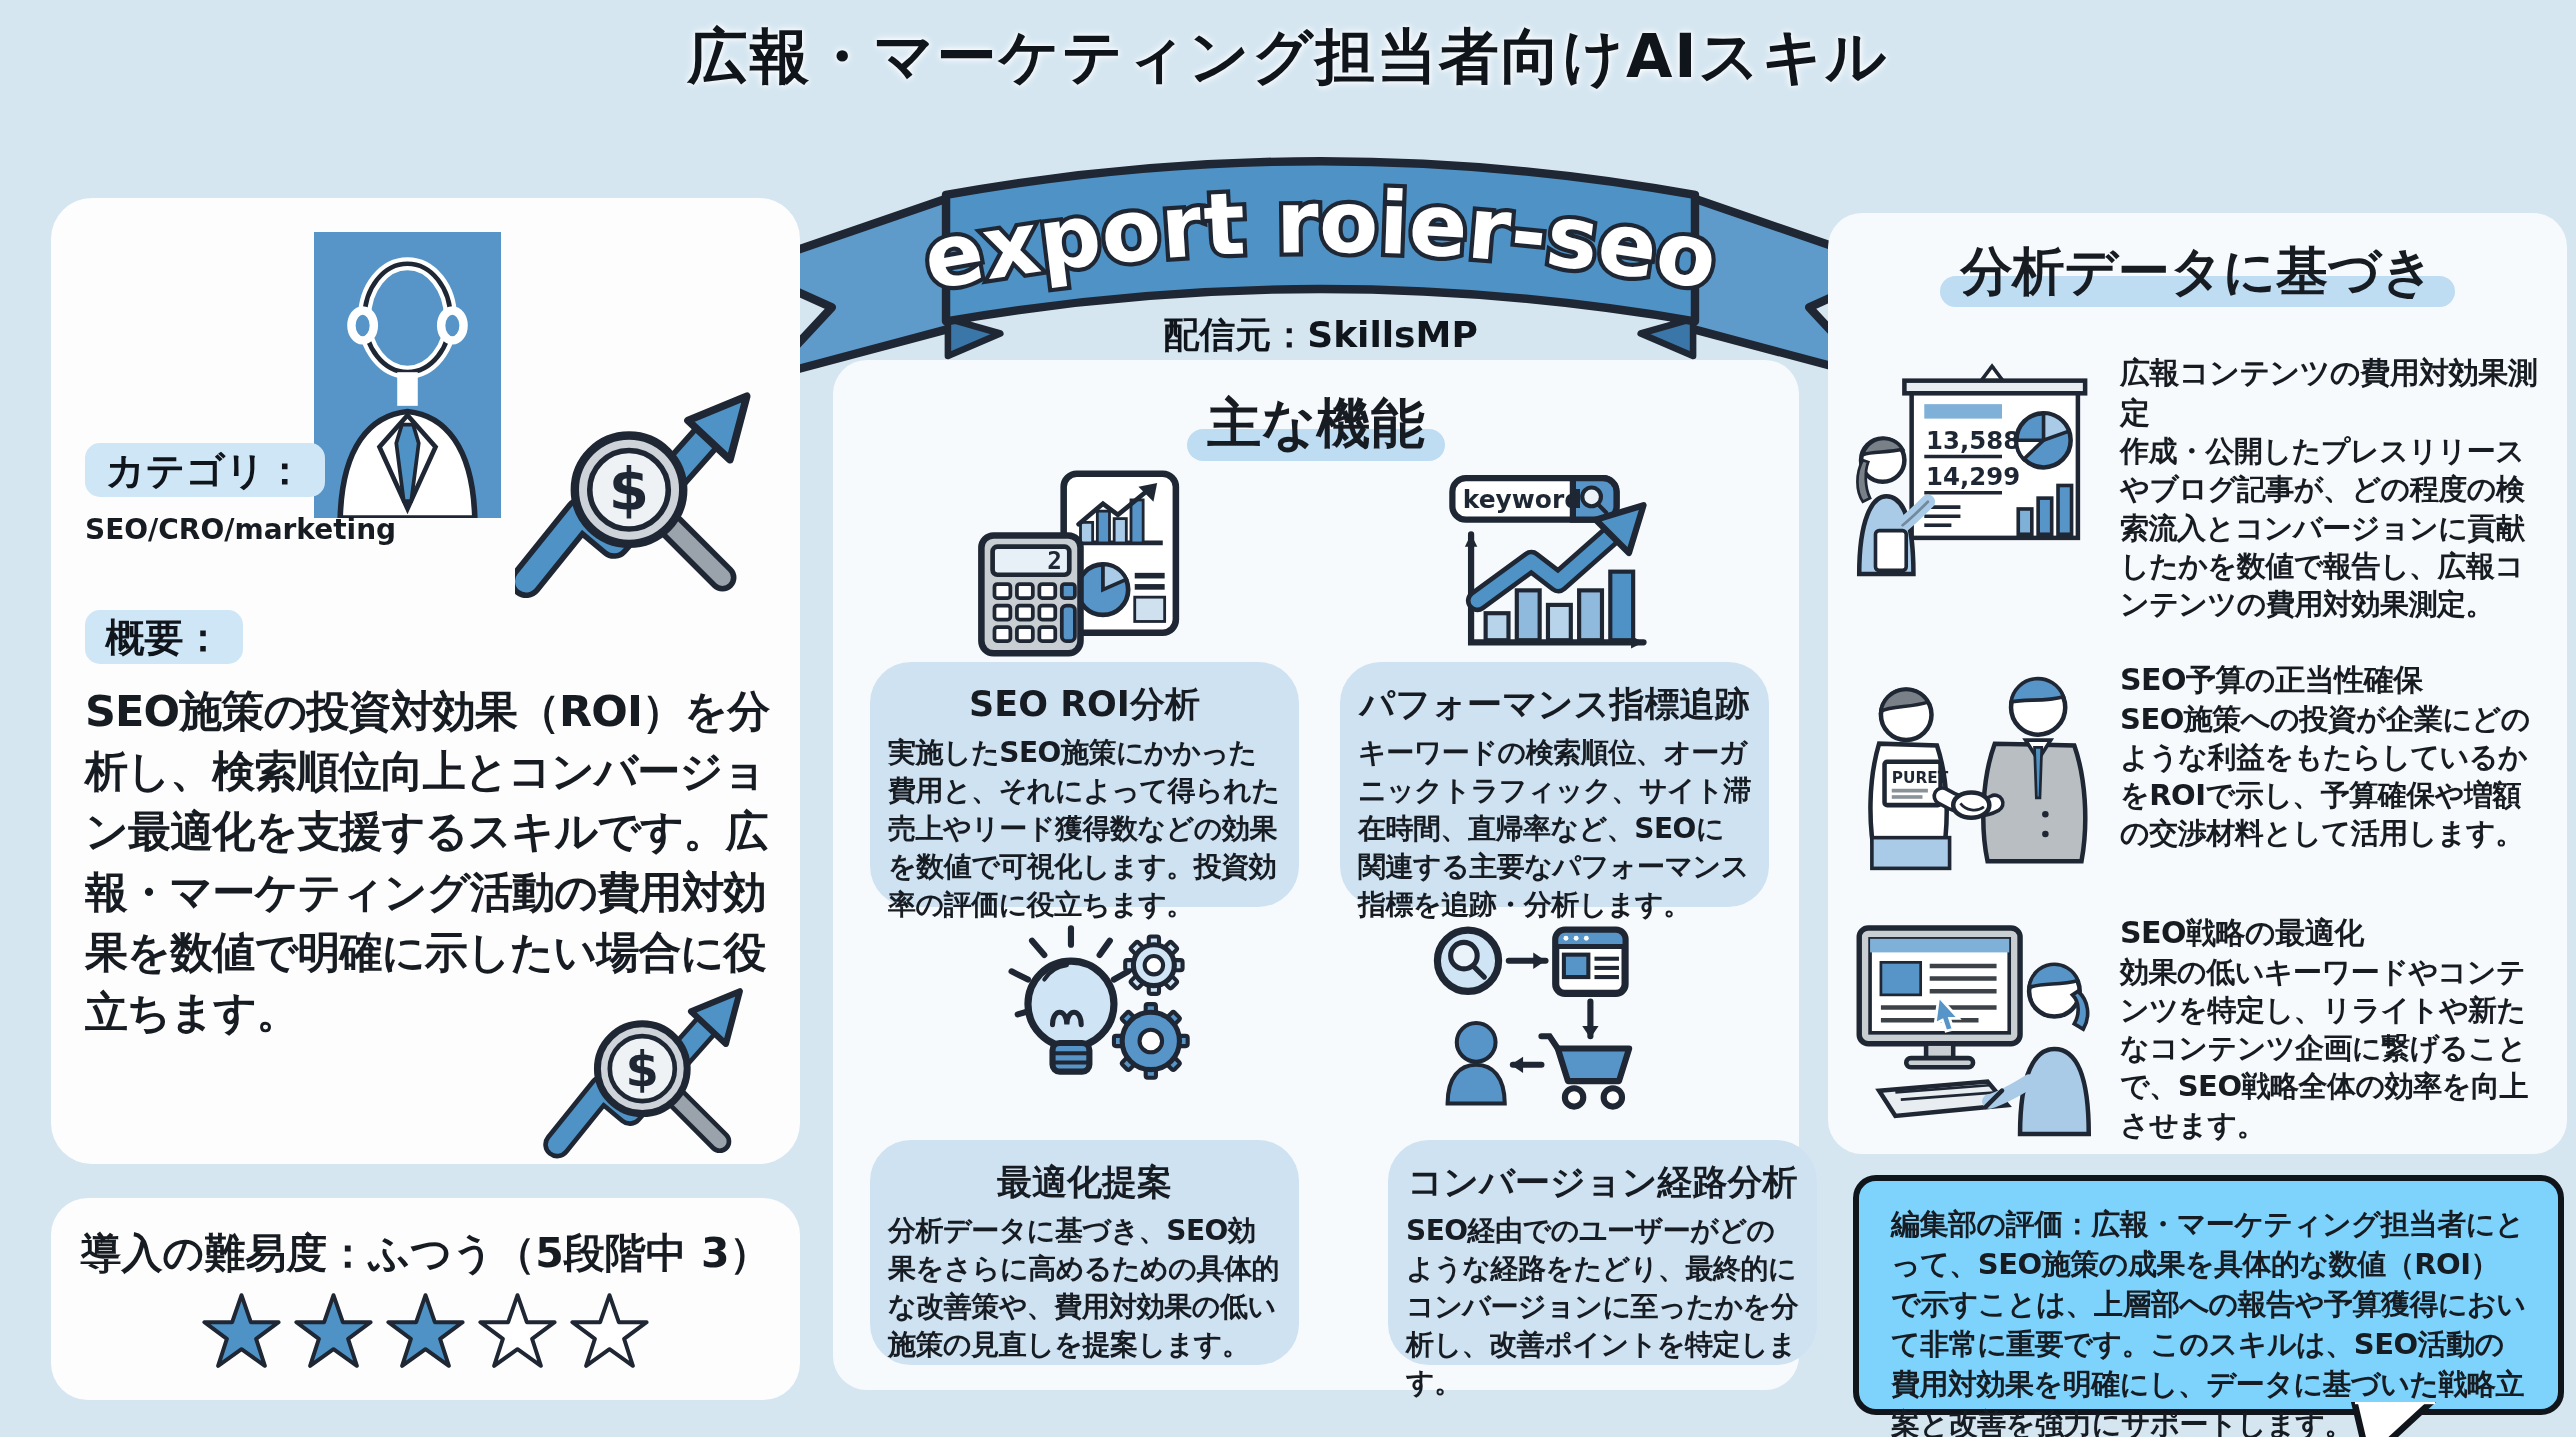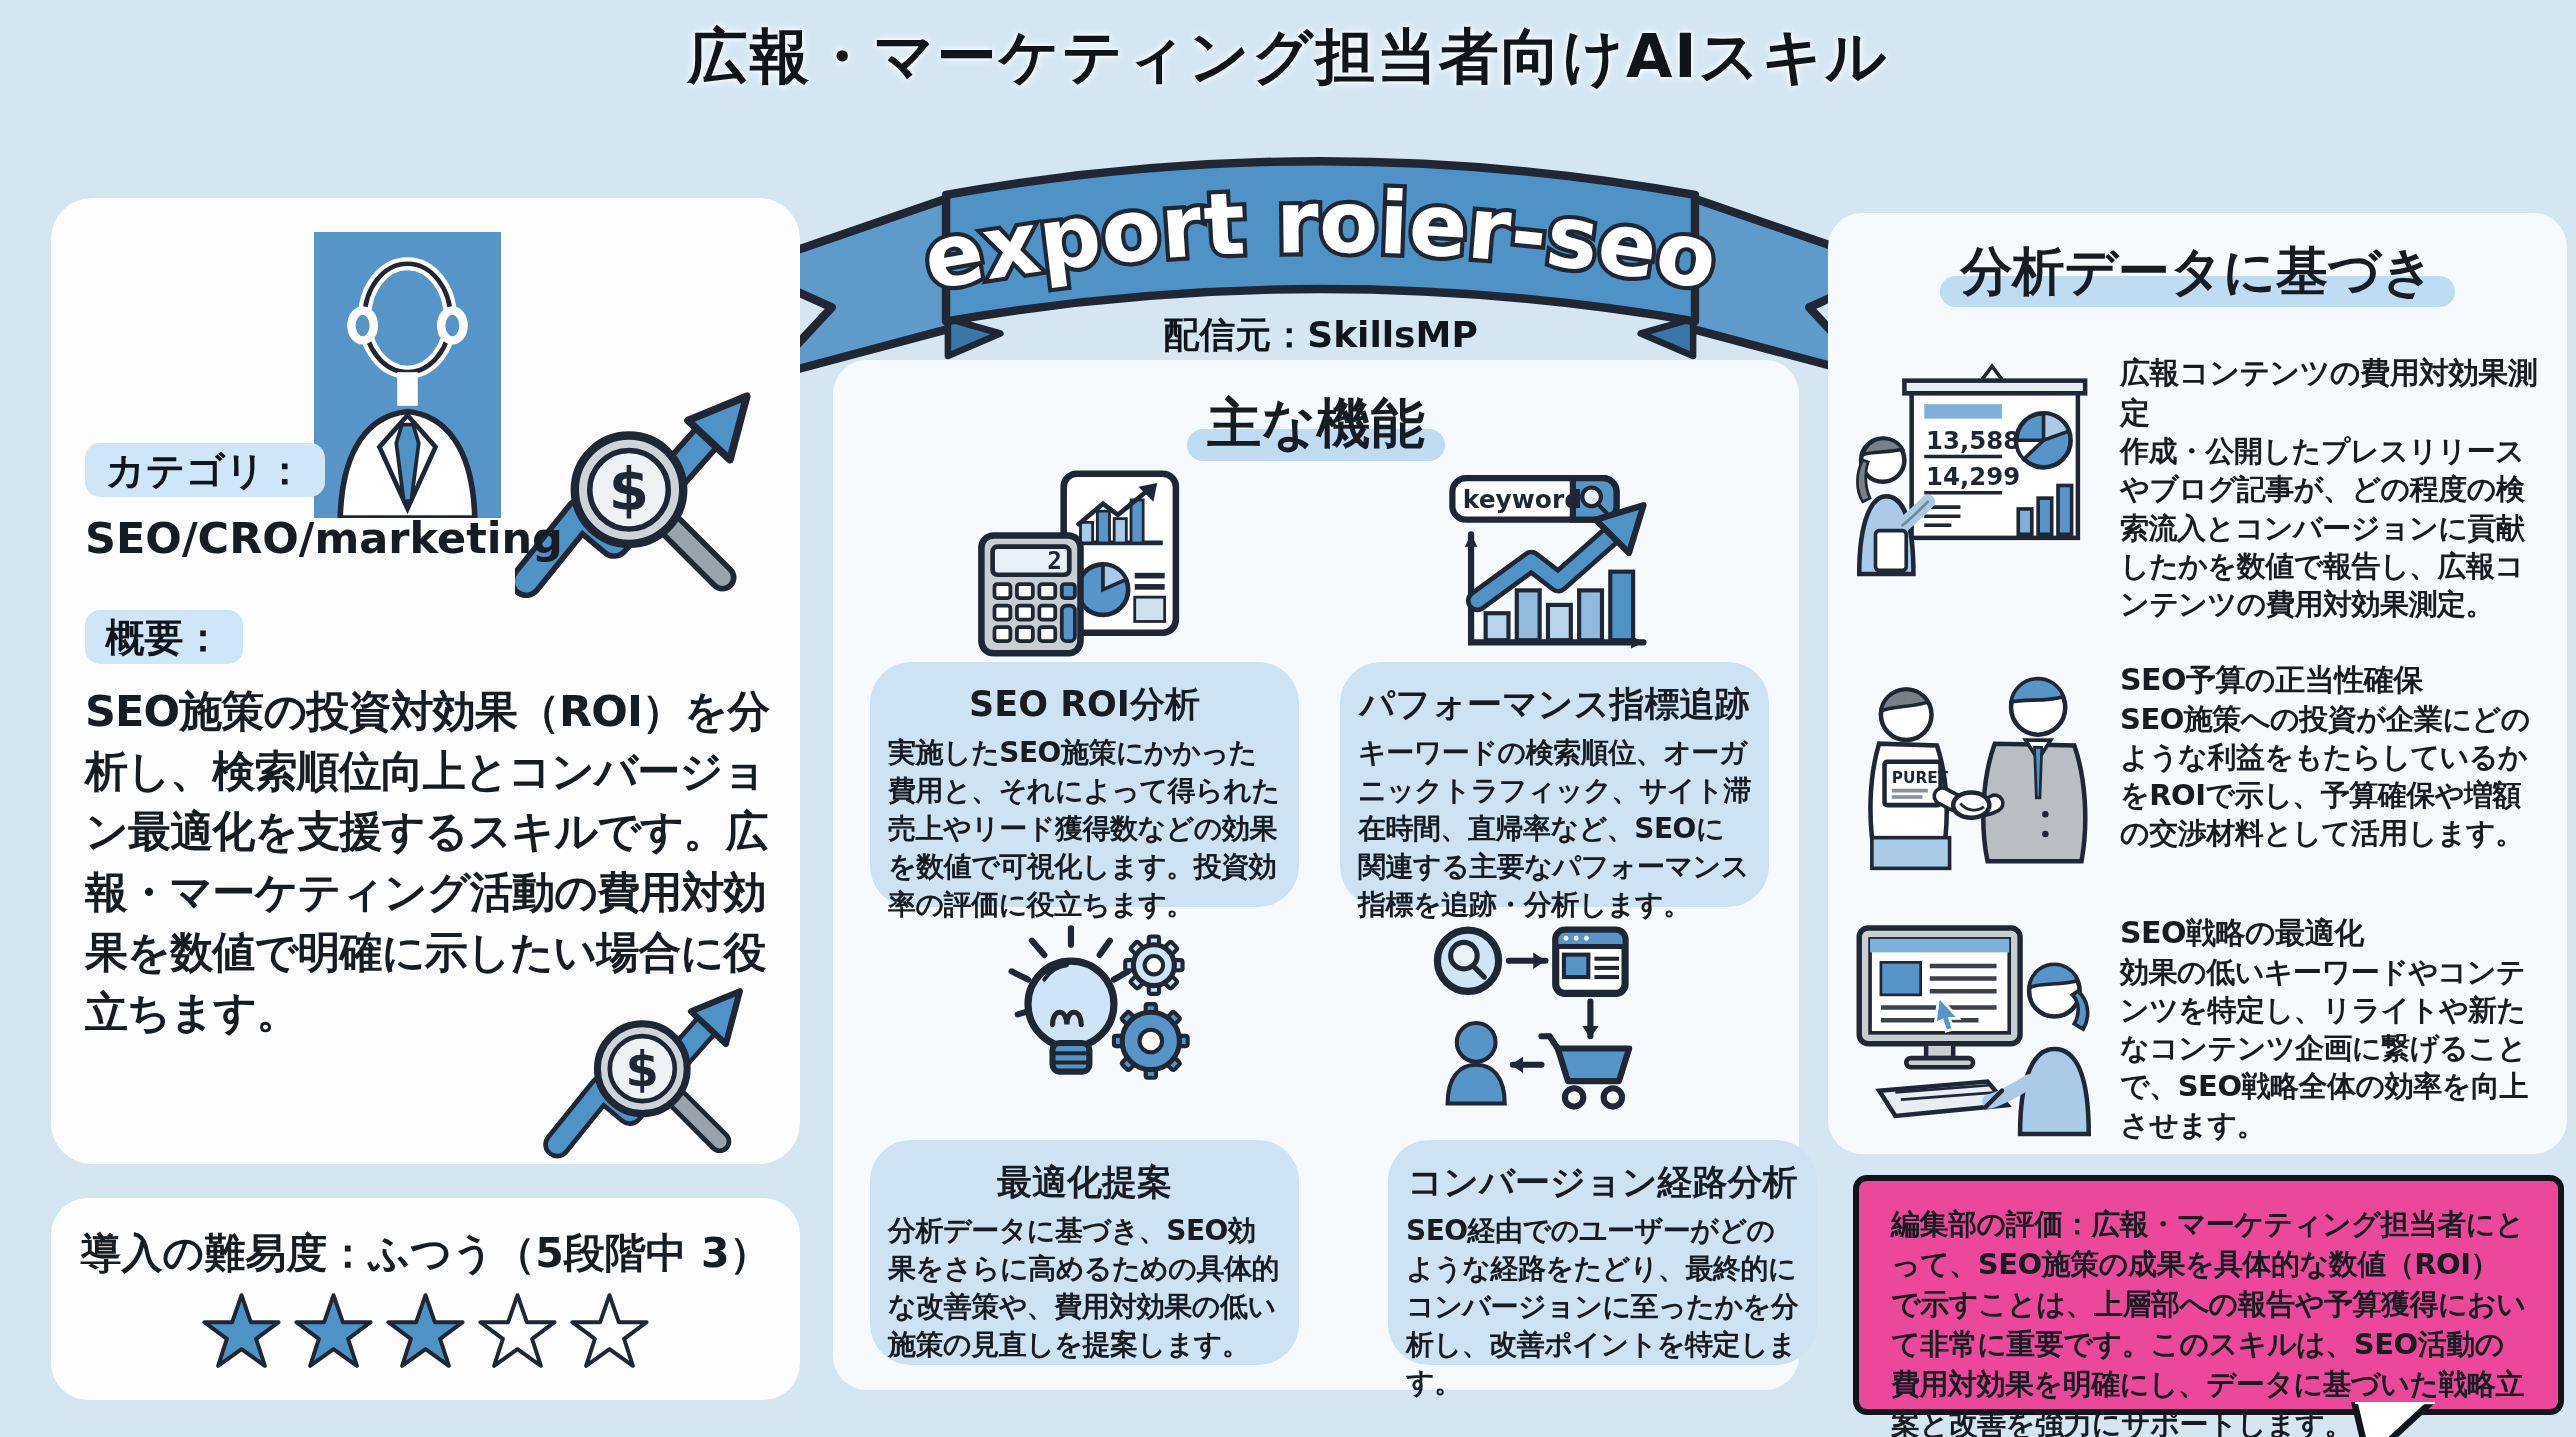--- a/index.html
+++ b/index.html
@@ -19,21 +19,21 @@
   .panel-left{left:51px;top:198px;width:749px;height:966px;}
   .panel-difficulty{left:51px;top:1198px;width:749px;height:202px;border-radius:37px;}
   .panel-center{left:833px;top:360px;width:966px;height:1030px;background:#f7fafc;border-radius:34px;}
   .panel-right{left:1828px;top:213px;width:739px;height:941px;background:#f7fafc;border-radius:34px;}
 
   
   .avatar{position:absolute;left:263px;top:34px;width:187px;height:286px;background:#5795c8;}
   .pill{display:inline-block;background:#cfe6f6;border-radius:15px;padding:7.5px 20.6px;
     font-size:39px;font-weight:800;color:#10151c;line-height:1;}
   .cat-label{position:absolute;left:34px;top:245px;}
-  .cat-value{position:absolute;left:34px;top:315px;font-size:43px;font-weight:800;}
+  .cat-value{position:absolute;left:34px;top:315px;font-size:28px;font-weight:800;}
   .roi-icon-1{position:absolute;left:464px;top:187px;width:243px;height:215px;}
   .sum-label{position:absolute;left:34px;top:412px;}
   .sum-text{position:absolute;left:34px;top:483px;width:695px;font-size:43px;font-weight:800;
     line-height:1.4;letter-spacing:-0.9px;}
   .roi-icon-2{position:absolute;left:487px;top:784px;width:221px;height:178px;}
 
   
   .diff-label{position:absolute;top:28px;left:0;width:100%;text-align:center;font-size:41px;font-weight:800;}
   .stars{position:absolute;top:94px;left:0;width:100%;display:flex;justify-content:center;gap:13px;}
   .star{width:79px;height:79px;}
@@ -67,22 +67,22 @@
     font-size:52px;font-weight:800;}
   .uc-row{position:absolute;left:24px;width:695px;display:flex;gap:15px;align-items:flex-start;}
   .uc-row-1{top:140px;}
   .uc-row-2{top:447px;}
   .uc-row-3{top:700px;}
   .uc-illus{flex:0 0 253px;}
   .uc-text{flex:1;font-size:29px;font-weight:800;line-height:1.32;letter-spacing:-0.5px;}
   .uc-title{font-size:30px;font-weight:800;}
 
   
-  .bubble{position:absolute;left:1853px;top:1175px;width:711px;height:240px;background:#ec4899;
-    border:6.6px solid #10151c;border-radius:14px;box-sizing:border-box;padding:22.5px 32px;
+  .bubble{position:absolute;left:1853px;top:1175px;width:711px;height:240px;background:#7dd3fc;
+    border:6.6px solid #10151c;border-radius:23px;box-sizing:border-box;padding:22.5px 32px;
     font-size:29px;font-weight:800;line-height:1.38;letter-spacing:-0.5px;}
   .bubble-tail{position:absolute;left:2340px;top:1402px;width:112px;height:66px;}
 </style>
 </head>
 <body>
 
 <div class="canvas">
 
   <div class="main-title">広報・マーケティング担当者向けAIスキル</div>
 

